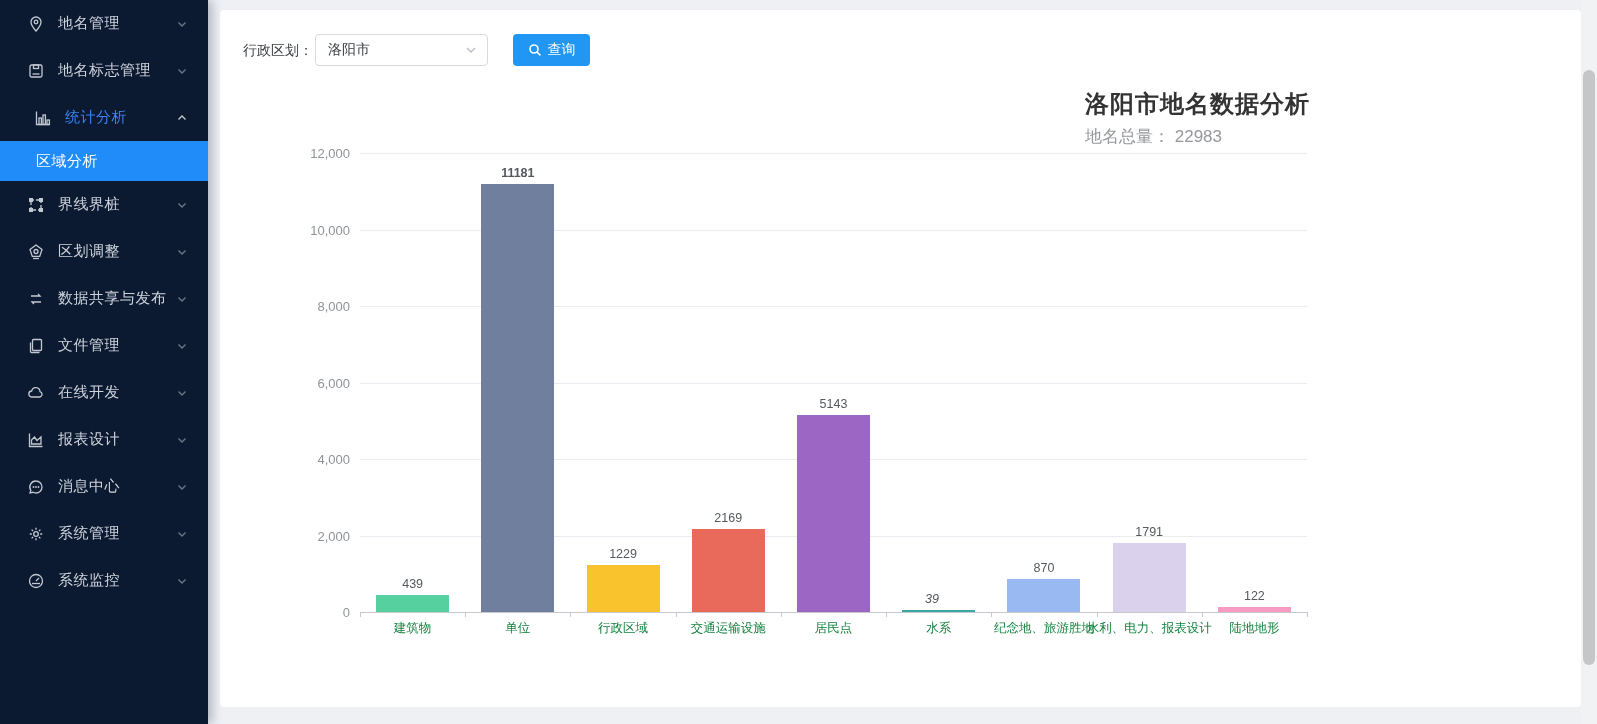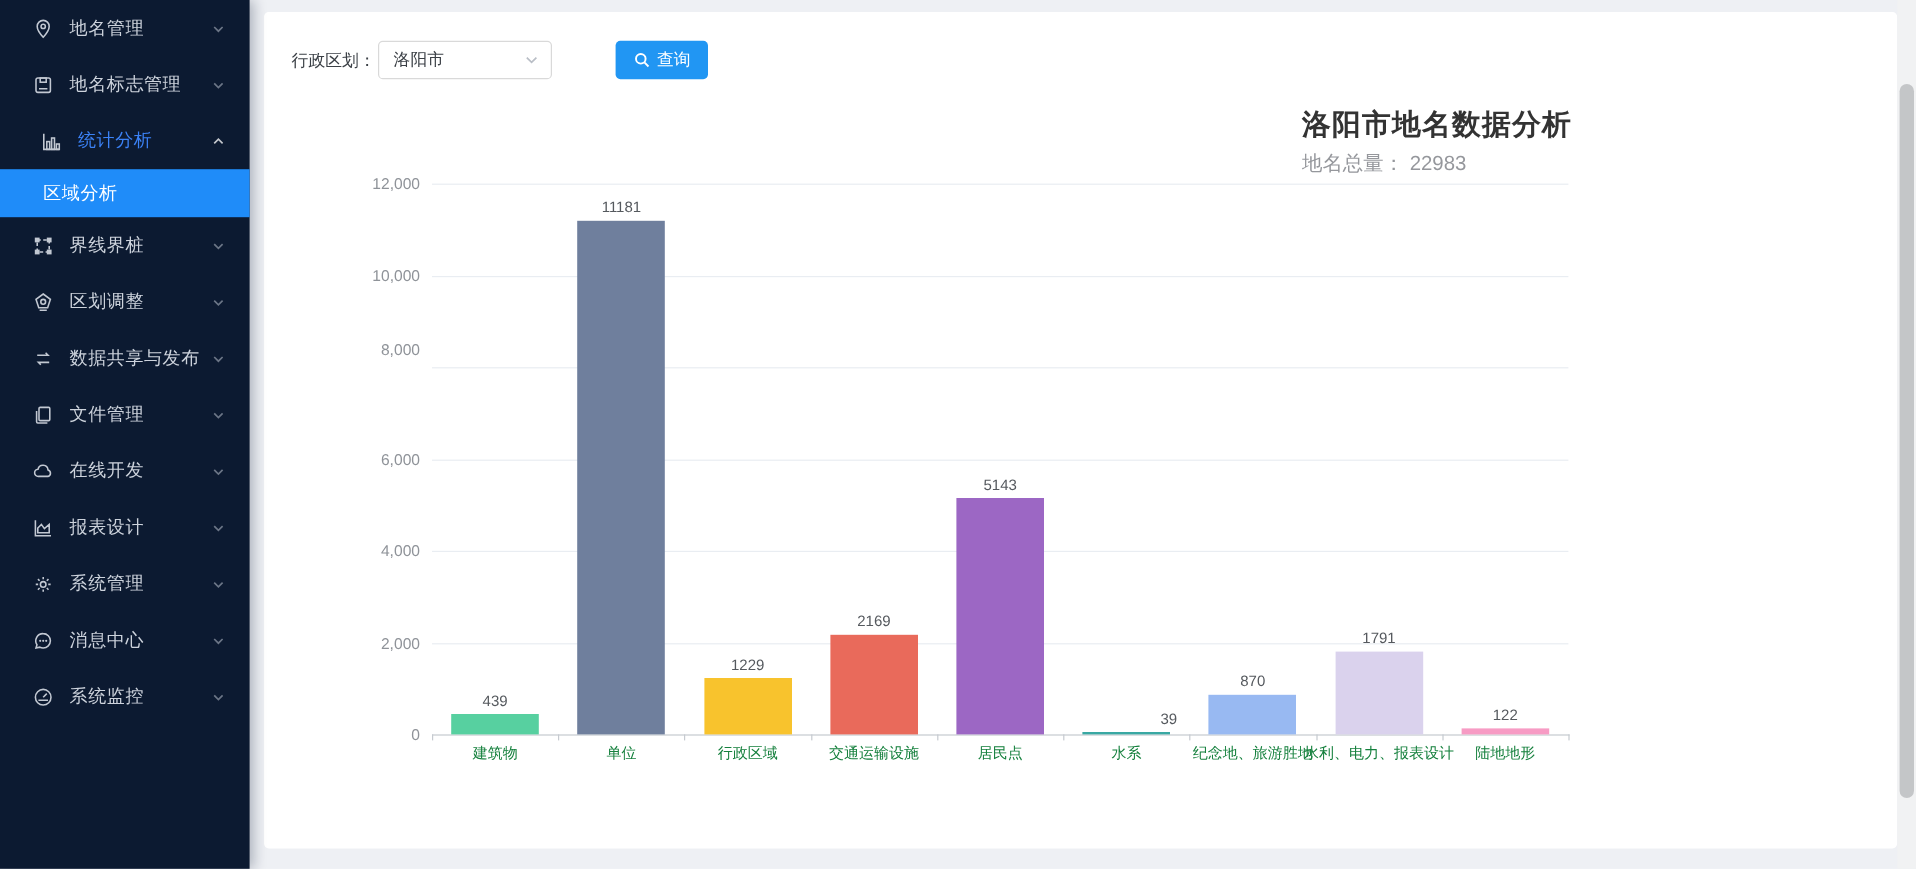--- a/index.html
+++ b/index.html
@@ -20,21 +20,21 @@
   .submenu-item.active { background:#1f8cf9; }
 
   
   .main-card { position:absolute; left:220px; top:10px; width:1361px; height:697px;
     background:#ffffff; border-radius:4px; }
 
   
   .filter-row { position:absolute; left:0; top:24px; height:32px; width:100%; }
   .filter-label { position:absolute; left:23px; top:0; line-height:32px;
     font-size:14px; color:#3a3f45; }
-  .select-box { position:absolute; left:95px; top:0; width:145px; height:32px;
+  .select-box { position:absolute; left:95px; top:0; width:173px; height:32px;
     border:1px solid #d9d9d9; border-radius:4px; background:#fff; display:flex;
     align-items:center; padding:0 10px 0 12px; cursor:pointer; }
   .select-value { flex:1; font-size:14px; color:#3a3f45; }
   .select-arrow { color:#b9bec6; font-size:12px; }
   .query-btn { position:absolute; left:293px; top:0; width:77px; height:32px;
     background:#2196f3; border:none; border-radius:4px; color:#fff; font-size:14px;
     display:flex; align-items:center; justify-content:center; gap:6px; cursor:pointer; }
 
   
   .chart-title { position:absolute; left:865px; top:78px; font-size:24px;
@@ -196,41 +196,41 @@
       <span class="mi-label">报表设计</span>
       <span class="mi-chev">
         <svg width="12" height="12" viewBox="0 0 12 12">
           <path d="M2.5 4.5L6 8l3.5-3.5" fill="none" stroke="#8b94a3" stroke-width="1.4"></path>
         </svg>
       </span>
     </div>
     <div class="menu-item">
       <span class="mi-icon">
         <svg width="18" height="18" viewBox="0 0 18 18">
-          <circle fill="none" stroke="#c2c8d2" stroke-width="1.3" cx="9" cy="9" r="2.3"></circle>
-          <path fill="none" stroke="#c2c8d2" stroke-width="1.3" d="M9 2.8v2M9 13.2v2M2.8 9h2M13.2 9h2M4.6 4.6l1.4 1.4M12 12l1.4 1.4M13.4 4.6L12 6M6 12l-1.4 1.4"></path>
-        </svg>
-      </span>
-      <span class="mi-label">系统管理</span>
-      <span class="mi-chev">
-        <svg width="12" height="12" viewBox="0 0 12 12">
-          <path d="M2.5 4.5L6 8l3.5-3.5" fill="none" stroke="#8b94a3" stroke-width="1.4"></path>
-        </svg>
-      </span>
-    </div>
-    <div class="menu-item">
-      <span class="mi-icon">
-        <svg width="18" height="18" viewBox="0 0 18 18">
           <path fill="none" stroke="#c2c8d2" stroke-width="1.3" d="M9 3a6 6 0 0 1 6 6 6 6 0 0 1-6 6c-1 0-2-.2-2.8-.7L3 15l.8-2.7A6 6 0 0 1 9 3z"></path>
           <circle fill="#c2c8d2" cx="6.5" cy="9" r=".9"></circle>
           <circle fill="#c2c8d2" cx="9" cy="9" r=".9"></circle>
           <circle fill="#c2c8d2" cx="11.5" cy="9" r=".9"></circle>
         </svg>
       </span>
       <span class="mi-label">消息中心</span>
+      <span class="mi-chev">
+        <svg width="12" height="12" viewBox="0 0 12 12">
+          <path d="M2.5 4.5L6 8l3.5-3.5" fill="none" stroke="#8b94a3" stroke-width="1.4"></path>
+        </svg>
+      </span>
+    </div>
+    <div class="menu-item">
+      <span class="mi-icon">
+        <svg width="18" height="18" viewBox="0 0 18 18">
+          <circle fill="none" stroke="#c2c8d2" stroke-width="1.3" cx="9" cy="9" r="2.3"></circle>
+          <path fill="none" stroke="#c2c8d2" stroke-width="1.3" d="M9 2.8v2M9 13.2v2M2.8 9h2M13.2 9h2M4.6 4.6l1.4 1.4M12 12l1.4 1.4M13.4 4.6L12 6M6 12l-1.4 1.4"></path>
+        </svg>
+      </span>
+      <span class="mi-label">系统管理</span>
       <span class="mi-chev">
         <svg width="12" height="12" viewBox="0 0 12 12">
           <path d="M2.5 4.5L6 8l3.5-3.5" fill="none" stroke="#8b94a3" stroke-width="1.4"></path>
         </svg>
       </span>
     </div>
     <div class="menu-item">
       <span class="mi-icon">
         <svg width="18" height="18" viewBox="0 0 18 18">
           <circle fill="none" stroke="#c2c8d2" stroke-width="1.3" cx="9" cy="9" r="6.5"></circle>
@@ -274,53 +274,53 @@
 
   <div id="chart-area" style="position:absolute; inset:0;">
       <div class="y-tick-label" style="left:60px;top:602px;width:70px;">0</div>
       <div class="gridline" style="left:140px;top:525.5px;width:947px;"></div>
       <div class="y-tick-label" style="left:60px;top:525.5px;width:70px;">2,000</div>
       <div class="gridline" style="left:140px;top:449px;width:947px;"></div>
       <div class="y-tick-label" style="left:60px;top:449px;width:70px;">4,000</div>
       <div class="gridline" style="left:140px;top:372.5px;width:947px;"></div>
       <div class="y-tick-label" style="left:60px;top:372.5px;width:70px;">6,000</div>
       <div class="gridline" style="left:140px;top:296px;width:947px;"></div>
-      <div class="y-tick-label" style="left:60px;top:281px;width:70px;">8,000</div>
+      <div class="y-tick-label" style="left:60px;top:296px;width:70px;">8,000</div>
       <div class="gridline" style="left:140px;top:219.5px;width:947px;"></div>
       <div class="y-tick-label" style="left:60px;top:219.5px;width:70px;">10,000</div>
       <div class="gridline" style="left:140px;top:143px;width:947px;"></div>
       <div class="y-tick-label" style="left:60px;top:143px;width:70px;">12,000</div>
       <div class="axis-x" style="left:140px;top:602px;width:948px;"></div>
       <div class="x-tick" style="left:140px;top:602px;"></div>
       <div class="x-tick" style="left:245.22222222222223px;top:602px;"></div>
       <div class="x-tick" style="left:350.44444444444446px;top:602px;"></div>
       <div class="x-tick" style="left:455.6666666666667px;top:602px;"></div>
       <div class="x-tick" style="left:560.8888888888889px;top:602px;"></div>
       <div class="x-tick" style="left:666.1111111111111px;top:602px;"></div>
       <div class="x-tick" style="left:771.3333333333334px;top:602px;"></div>
       <div class="x-tick" style="left:876.5555555555557px;top:602px;"></div>
       <div class="x-tick" style="left:981.7777777777778px;top:602px;"></div>
       <div class="x-tick" style="left:1087px;top:602px;"></div>
       <div class="bar" style="left:156.11111111111111px;top:585px;width:73px;height:17px;background:#57d0a0;"></div>
       <div class="bar-value" style="left:192.61111111111111px;top:567px;">439</div>
       <div class="x-cat-label" style="left:192.61111111111111px;top:610px;">建筑物</div>
       <div class="bar" style="left:261.33333333333337px;top:174px;width:73px;height:428px;background:#6f7f9d;"></div>
-      <div class="bar-value" style="left:297.83333333333337px;top:156px;">11181</div>
+      <div class="bar-value" style="left:297.83333333333337px;top:156px;font-weight:bold;">11181</div>
       <div class="x-cat-label" style="left:297.83333333333337px;top:610px;">单位</div>
       <div class="bar" style="left:366.55555555555554px;top:555px;width:73px;height:47px;background:#f8c32d;"></div>
       <div class="bar-value" style="left:403.05555555555554px;top:537px;">1229</div>
       <div class="x-cat-label" style="left:403.05555555555554px;top:610px;">行政区域</div>
       <div class="bar" style="left:471.7777777777778px;top:519px;width:73px;height:83px;background:#e96a5b;"></div>
       <div class="bar-value" style="left:508.2777777777778px;top:501px;">2169</div>
       <div class="x-cat-label" style="left:508.2777777777778px;top:610px;">交通运输设施</div>
       <div class="bar" style="left:577px;top:405px;width:73px;height:197px;background:#9c67c4;"></div>
       <div class="bar-value" style="left:613.5px;top:387px;">5143</div>
       <div class="x-cat-label" style="left:613.5px;top:610px;">居民点</div>
       <div class="bar" style="left:682.2222222222222px;top:600px;width:73px;height:2px;background:#39a8a3;"></div>
-      <div class="bar-value" style="left:754px;top:582px;">39</div>
+      <div class="bar-value" style="left:712px;top:582px;font-style:italic;">39</div>
       <div class="x-cat-label" style="left:718.7222222222222px;top:610px;">水系</div>
       <div class="bar" style="left:787.4444444444445px;top:569px;width:73px;height:33px;background:#98b9f2;"></div>
       <div class="bar-value" style="left:823.9444444444445px;top:551px;">870</div>
       <div class="x-cat-label" style="left:823.9444444444445px;top:610px;">纪念地、旅游胜地</div>
       <div class="bar" style="left:892.6666666666667px;top:533px;width:73px;height:69px;background:#dad2ed;"></div>
       <div class="bar-value" style="left:929.1666666666667px;top:515px;">1791</div>
       <div class="x-cat-label" style="left:929.1666666666667px;top:610px;">水利、电力、报表设计</div>
       <div class="bar" style="left:997.8888888888889px;top:597px;width:73px;height:5px;background:#f79bc4;"></div>
       <div class="bar-value" style="left:1034.388888888889px;top:579px;">122</div>
       <div class="x-cat-label" style="left:1034.388888888889px;top:610px;">陆地地形</div>

